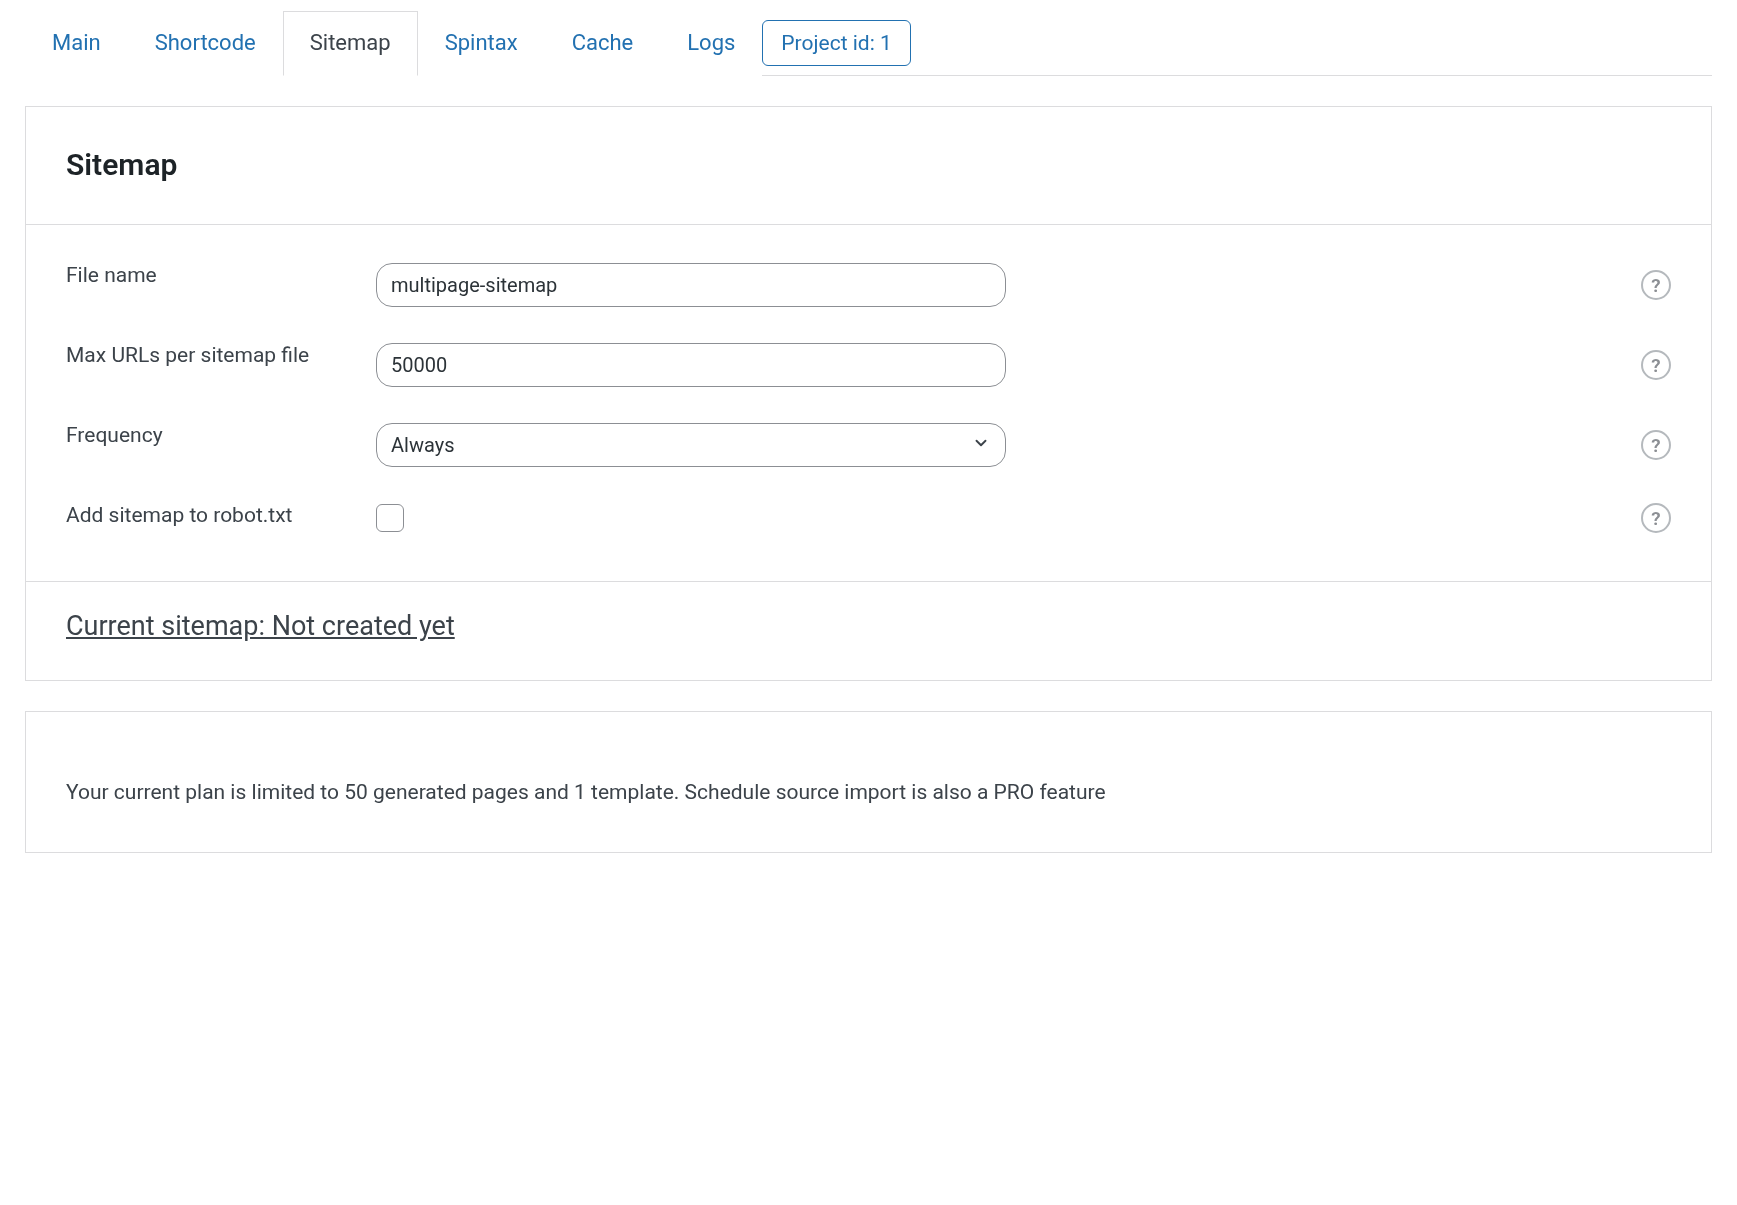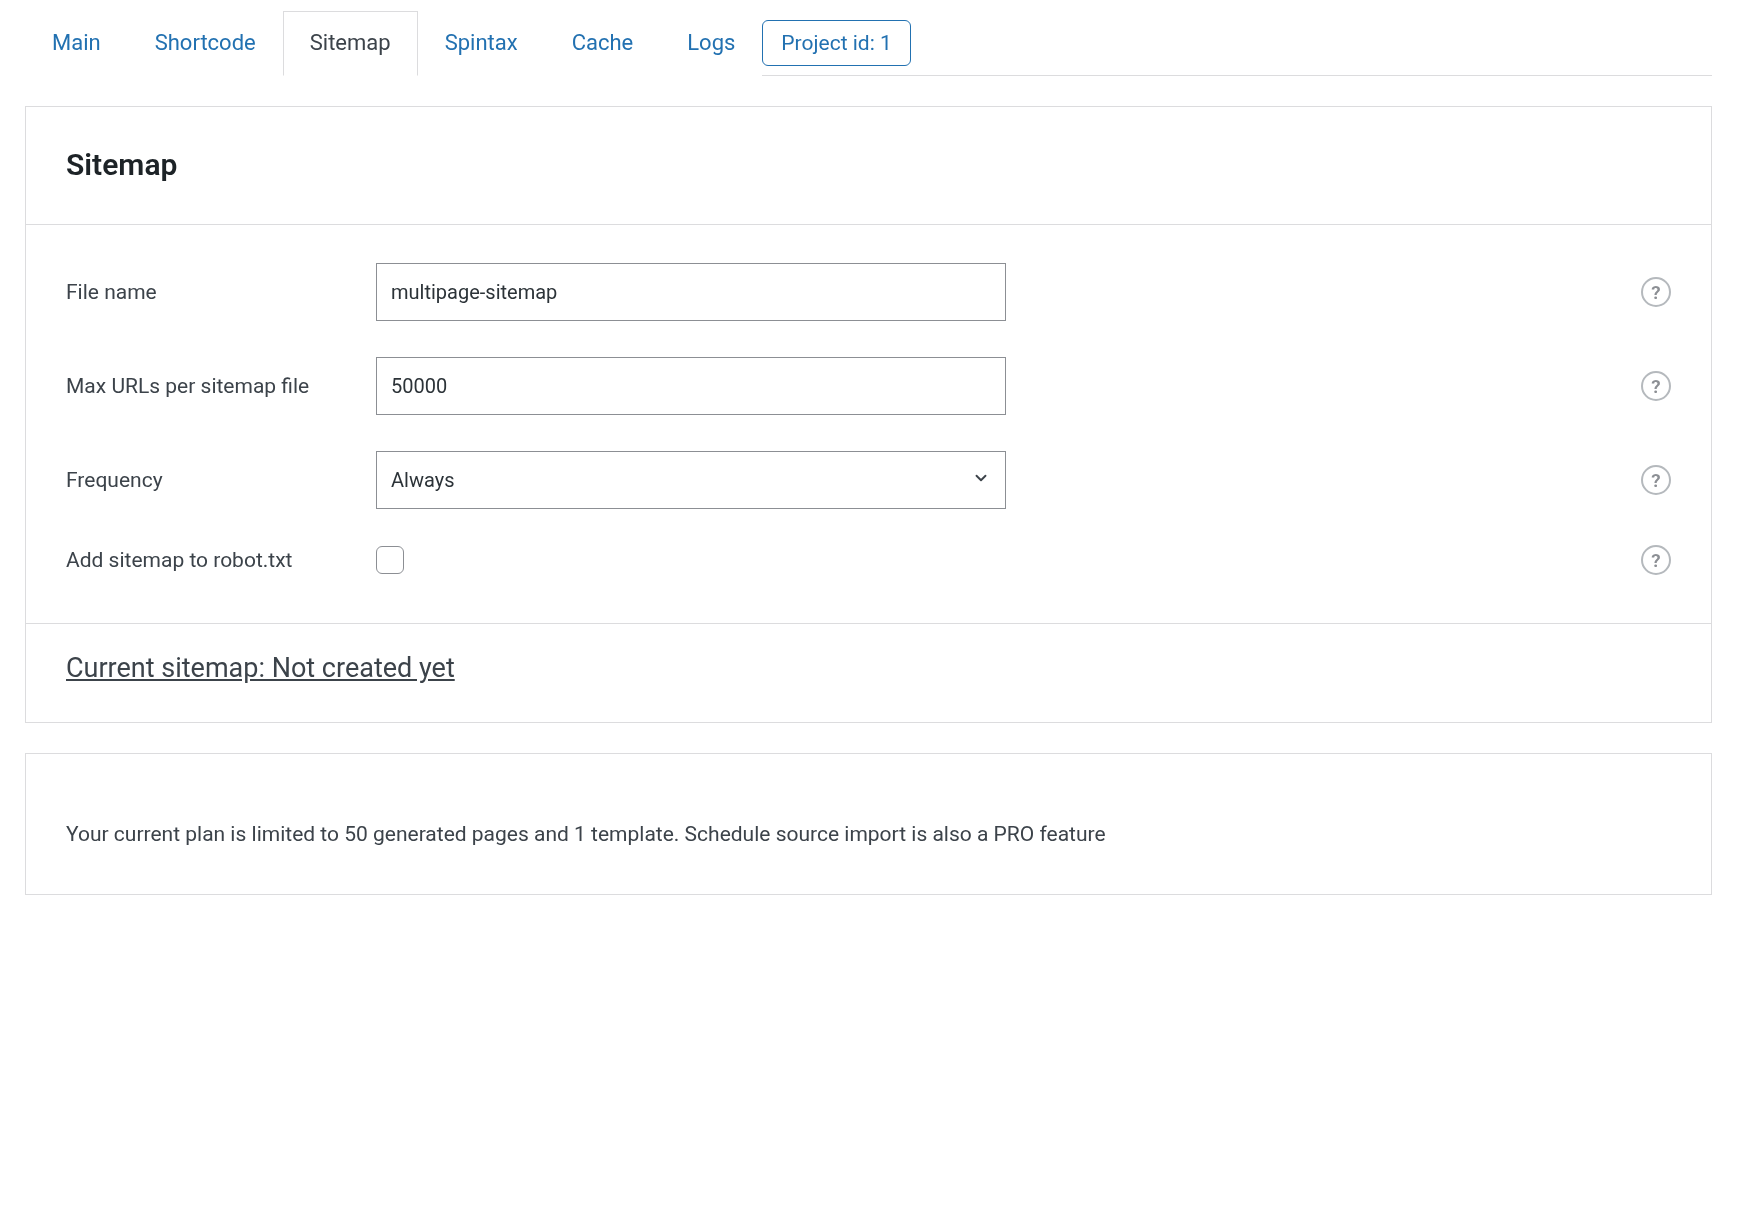--- a/index.html
+++ b/index.html
@@ -54,41 +54,40 @@
       color: #1d2327;
       padding: 40px 40px 42px;
     }
     .form-body {
       border-top: 1px solid #dcdcde;
       border-bottom: 1px solid #dcdcde;
       padding: 20px 40px 30px;
     }
     .form-row {
       display: flex;
-      align-items: center;
       padding: 18px 0;
     }
     .form-label {
       width: 310px;
       flex-shrink: 0;
       font-size: 21px;
       color: #3c434a;
     }
     .form-control-wrap {
       flex: 1;
       display: flex;
       align-items: center;
       gap: 18px;
     }
     .text-input, .select-input {
       width: 100%;
       max-width: 630px;
-      height: 58px;
+      height: 44px;
       border: 1px solid #8c8f94;
-      border-radius: 0;
+      border-radius: 16px;
       padding: 0 14px;
       font-size: 20px;
       color: #2c3338;
       font-family: inherit;
       background: #fff;
     }
     .select-input {
       appearance: none;
       -webkit-appearance: none;
       background-image: none;

